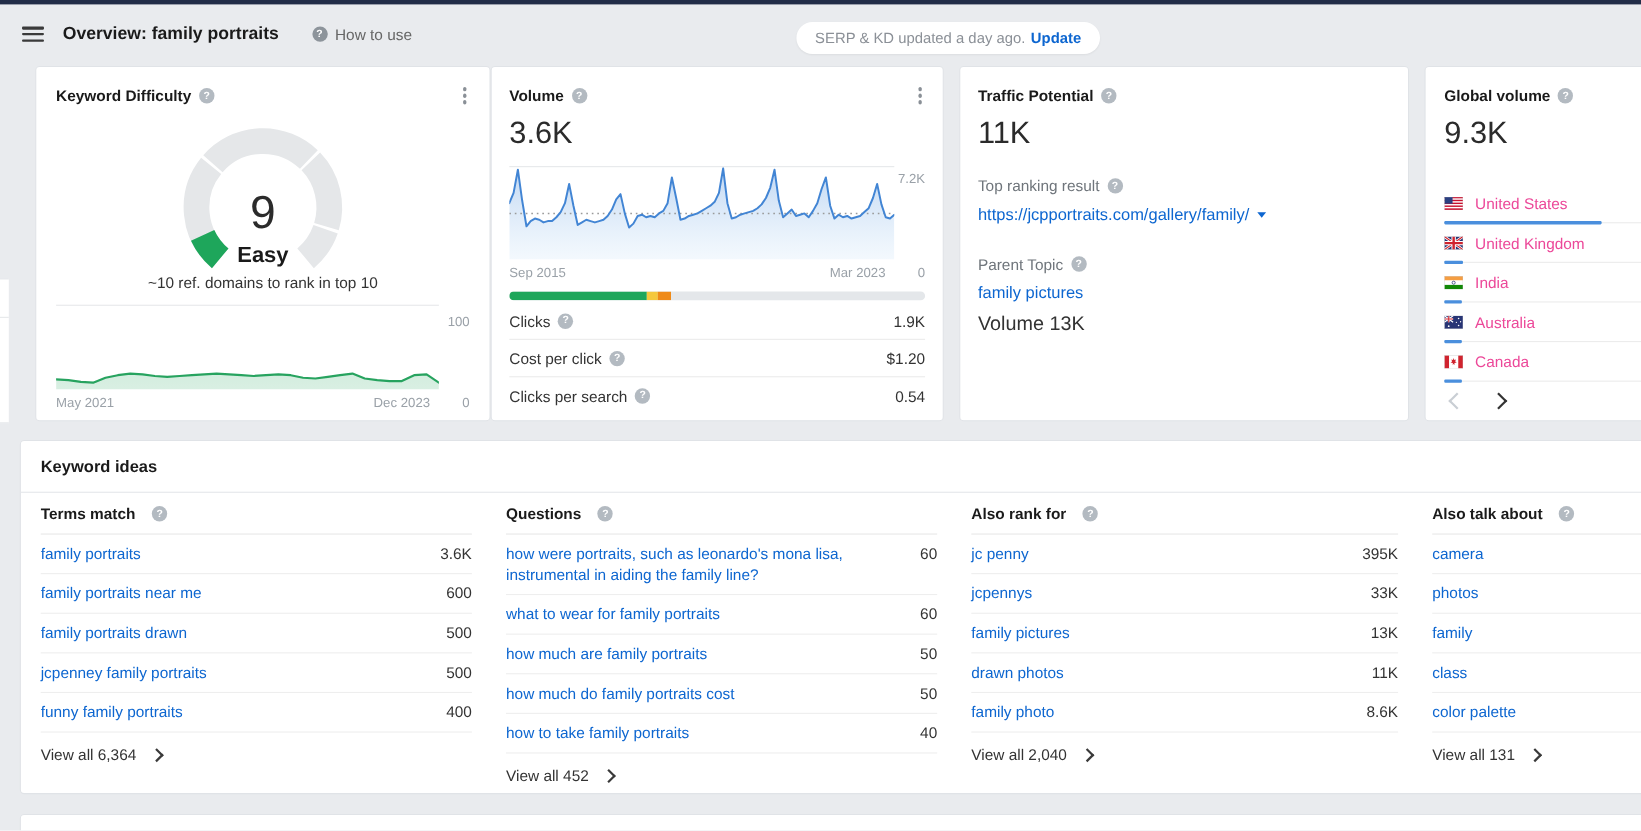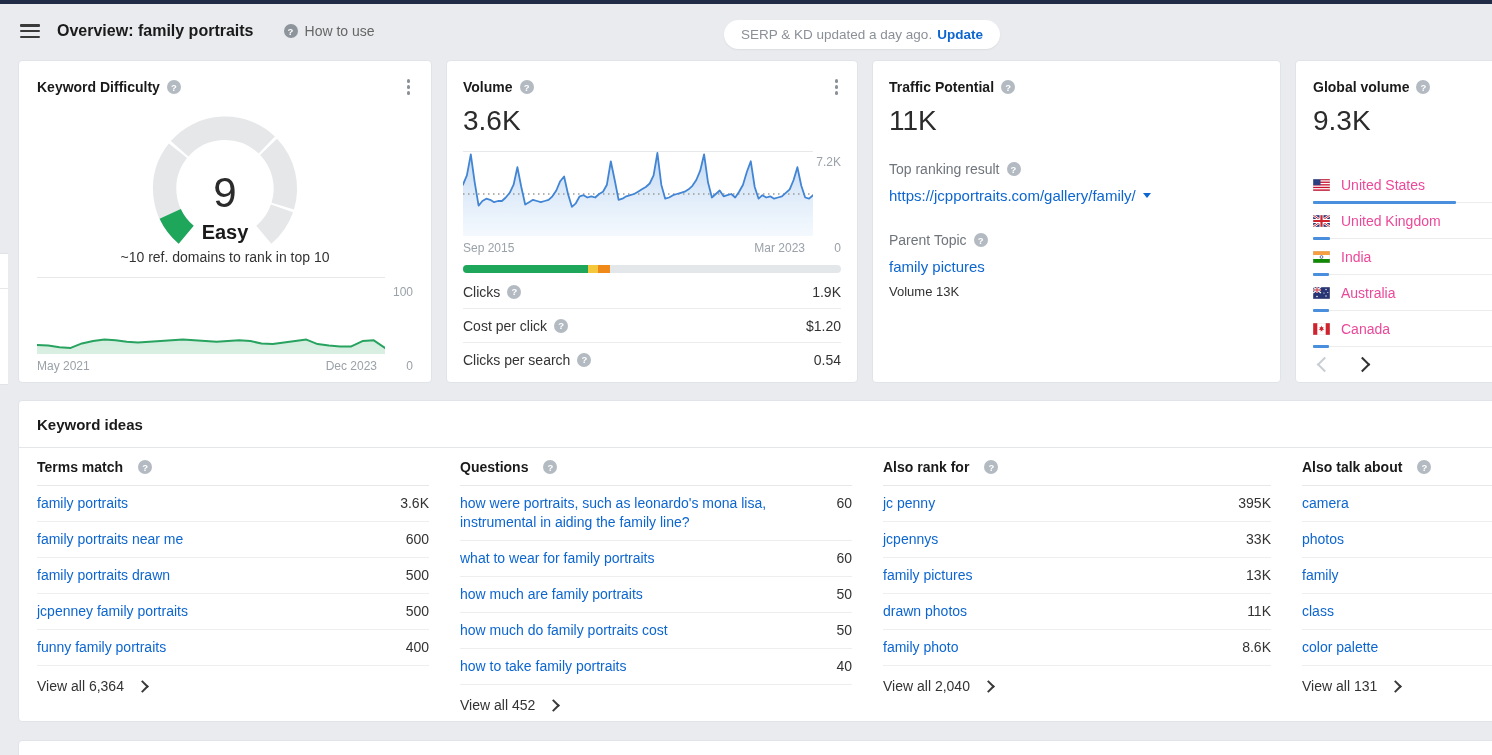--- a/index.html
+++ b/index.html
@@ -45,21 +45,21 @@
   .vm-rows{margin-top:2px;}
   .vm-row{display:flex;align-items:center;height:33px;}
   .vm-row + .vm-row{border-top:1px solid #ececec;}
   .vm-label{display:flex;align-items:center;gap:7px;color:#333;}
   .vm-value{margin-left:auto;color:#333;}
   
   .tp-label{display:flex;align-items:center;gap:7px;color:#6f757b;font-size:14px;}
   .tp-link{color:#0d66d0;font-size:15px;text-decoration:none;cursor:pointer;display:inline-flex;align-items:center;}
   .caret{display:inline-block;width:0;height:0;border-left:4px solid transparent;border-right:4px solid transparent;
          border-top:5px solid #0d66d0;margin-left:7px;}
-  .tp-vol{font-size:13px;color:#333;margin-top:9px;}
+  .tp-vol{font-size:18px;color:#333;margin-top:9px;}
   
   .gv-list{margin-top:30px;}
   .gv-row{position:relative;display:flex;align-items:center;height:35px;border-bottom:1px solid #ececec;}
   .gv-row svg{flex:0 0 auto;}
   .gv-name{margin-left:11px;color:#ec4899;}
   .gv-bar{position:absolute;left:0;bottom:-2px;height:3px;background:#4a8fdd;border-radius:1px;}
   .gv-pager{display:flex;align-items:center;gap:27px;margin-top:12px;padding-left:6px;}
   .chev{display:inline-block;width:9px;height:9px;border-right:2.5px solid #333;border-top:2.5px solid #333;
         transform:rotate(45deg);cursor:pointer;}
   .chev.left{transform:rotate(-135deg);border-color:#c9ced4;}
@@ -94,21 +94,21 @@
     <div class="howto">
       <span class="help">?</span>
       <span>How to use</span>
     </div>
     <div class="pill">
       <span>SERP &amp; KD updated a day ago.</span>
       <a>Update</a>
     </div>
   </div>
 
-  <div class="card" style="left:18px;top:60px;width:414px;height:323px;padding:0 18px;">
+  <div class="card" style="left:32px;top:60px;width:414px;height:323px;padding:0 18px;">
     <div class="card-head">
       <span class="card-title">Keyword Difficulty</span>
       <span class="help">?</span>
       <span class="kebab">
           <i></i>
           <i></i>
           <i></i>
         </span>
     </div>
     <div class="gauge-area">

